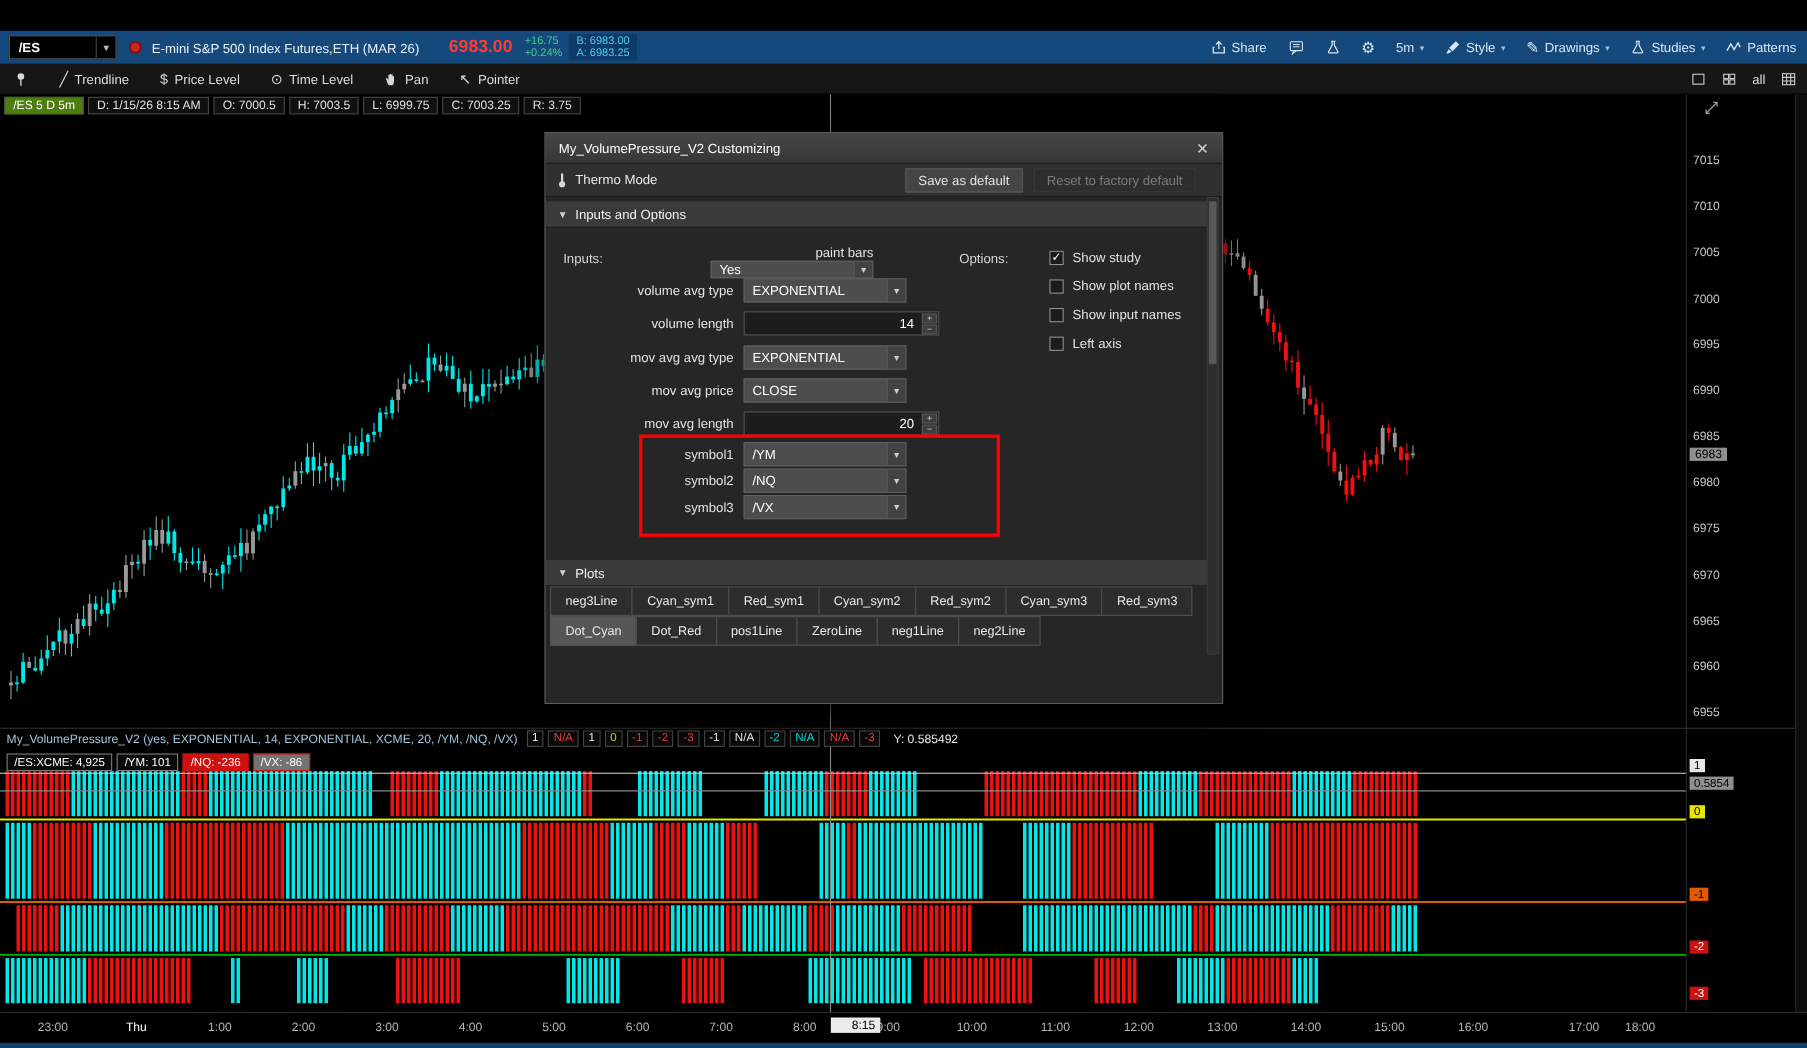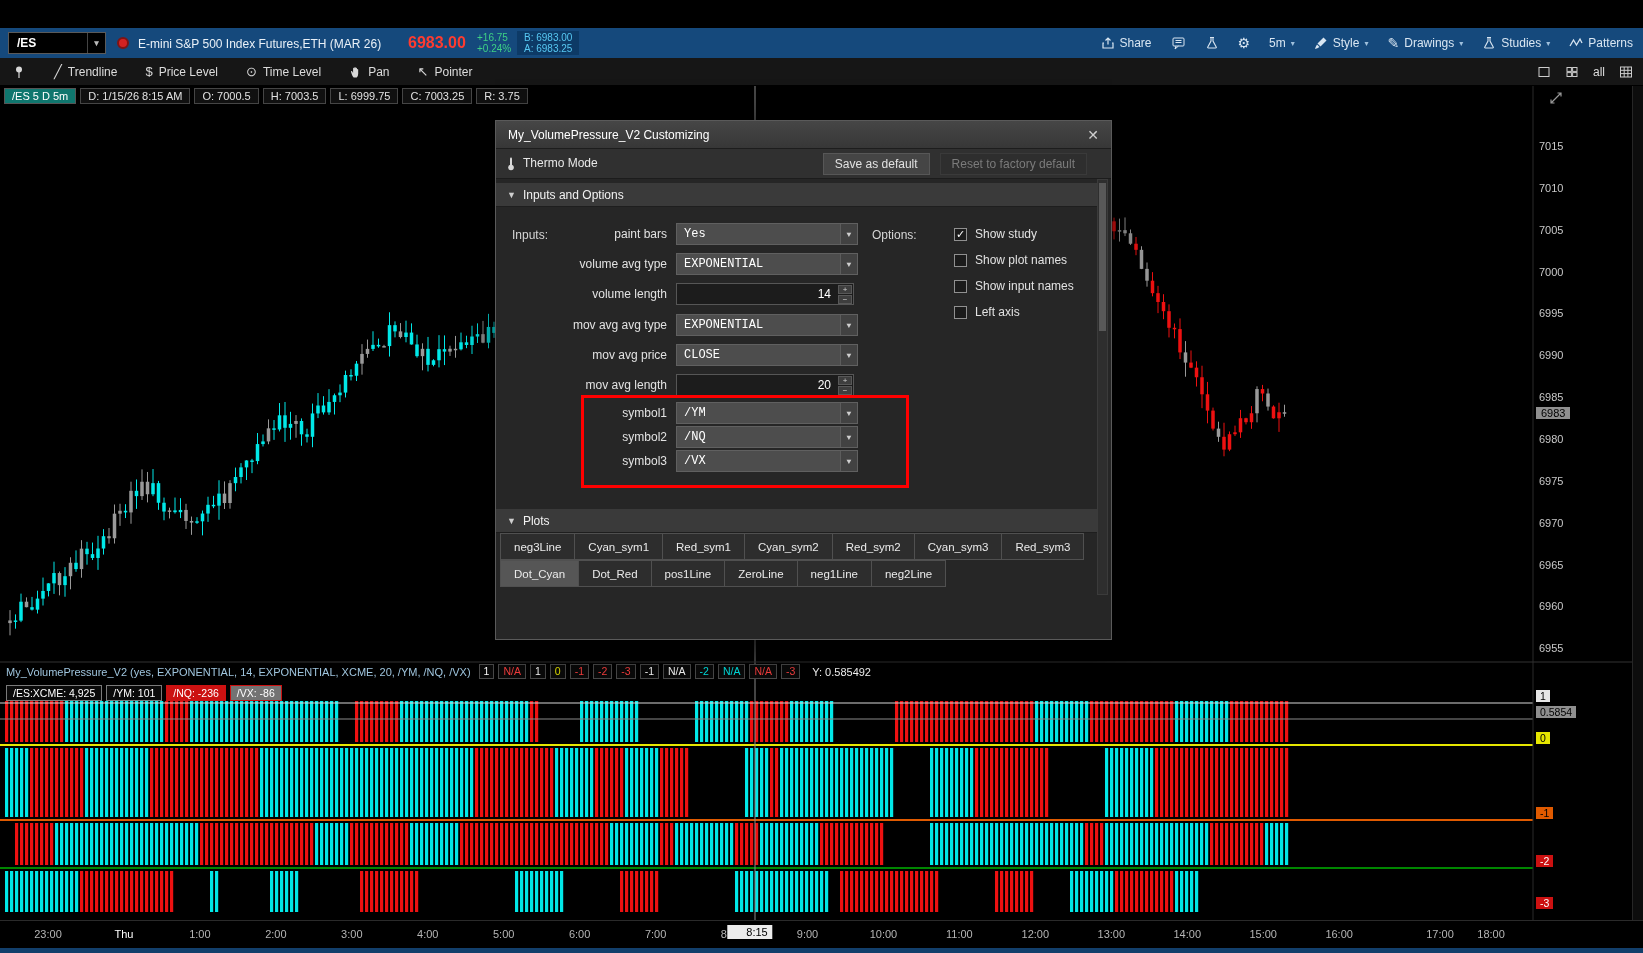--- a/index.html
+++ b/index.html
@@ -41,21 +41,21 @@
   
   #toolbar{position:absolute;left:0;top:58px;width:100%;height:28px;background:#161616;border-bottom:1px solid #000;
            display:flex;align-items:center;gap:28px;padding-left:12px;color:#dcdcdc;}
   .tb-item{display:flex;align-items:center;gap:6px;font-size:12px;}
   .tb-glyph{font-size:13px;color:#d8d8d8;}
   .tb-right{position:absolute;right:10px;top:0;height:28px;display:flex;align-items:center;gap:14px;color:#ddd;}
 
   
   #ohlcbar{position:absolute;left:4px;top:88px;display:flex;gap:4px;z-index:3;}
   .ohlc-chip{background:#101010;border:1px solid #454545;padding:1px 7px;font-size:11px;color:#e2e2e2;white-space:nowrap;}
-  .ohlc-chip.first{background:#0f766e;color:#fff;border-color:#555;}
+  .ohlc-chip.first{background:#4d7c0f;color:#fff;border-color:#555;}
 
   
   .ptick{position:absolute;left:1539px;color:#c8c8c8;font-size:11px;z-index:2;}
   .plast{position:absolute;left:1536px;background:#8f8f8f;color:#000;font-size:11px;padding:0 5px;z-index:2;}
   .stick{position:absolute;left:1536px;font-size:10.5px;padding:0 4px;z-index:2;}
   #time-axis{position:absolute;left:0;top:920px;width:1643px;height:28px;background:#000;
              border-top:1px solid #2a2a2a;z-index:2;}
   .tlabel{position:absolute;top:7px;font-size:11px;color:#b5b5b5;transform:translateX(-50%);}
   .tlabel.day{color:#fff;}
   .thl{position:absolute;top:4px;background:#ececec;color:#000;font-size:11px;padding:1px 5px;
@@ -83,22 +83,22 @@
   .thermo-btn{display:flex;align-items:flex-start;gap:7px;color:#e8e8e8;}
   .save-def{margin-left:auto;margin-right:10px;color:#e2e2e2;background:#454545;border:1px solid #575757;
             padding:3px 11px;}
   .reset-def{color:#7b7b7b;background:#2e2e2e;border:1px solid #3a3a3a;padding:3px 11px;margin-right:14px;}
   .dlg-section{position:absolute;left:0;width:602px;height:24px;background:#3a3a3a;display:flex;align-items:center;
                gap:7px;padding:0 11px;color:#f2f2f2;border-bottom:1px solid #1e1e1e;}
   .sec-arrow{font-size:9px;color:#cfcfcf;}
   .col-label{position:absolute;color:#d6d6d6;}
   .inp-row{position:absolute;left:14px;width:420px;height:22px;display:flex;align-items:center;}
   .inp-label{width:166px;text-align:right;padding-right:9px;color:#e2e2e2;}
-  .dd{position:relative;width:182px;height:22px;background:#4d4d4d;border:1px solid #606060;
-      display:flex;align-items:center;font-family:Liberation Mono, monospace;}
+  .dd{position:relative;width:148px;height:22px;background:#4d4d4d;border:1px solid #606060;
+      display:flex;align-items:center;}
   .dd-val{padding-left:7px;color:#fff;}
   .dd-btn{position:absolute;right:0;top:0;bottom:0;width:17px;background:#424242;border-left:1px solid #5c5c5c;
           display:flex;align-items:center;justify-content:center;color:#cfcfcf;font-size:8px;}
   .num{position:relative;width:178px;height:22px;background:#1c1c1c;border:1px solid #565656;}
   .num-val{position:absolute;right:22px;top:3px;color:#fff;}
   .steppers{position:absolute;right:1px;top:1px;bottom:1px;width:14px;display:flex;flex-direction:column;gap:1px;}
   .step{flex:1;background:#3e3e3e;border:1px solid #585858;font-size:8px;line-height:7px;color:#d0d0d0;
         display:flex;align-items:center;justify-content:center;}
   .opt-row{position:absolute;left:458px;height:16px;display:flex;align-items:center;gap:8px;}
   .cb{width:13px;height:13px;background:#1b1b1b;border:1px solid #909090;display:flex;align-items:center;
@@ -1424,21 +1424,21 @@
       <span class="tlabel" style="left: 807.5px;">9:00</span>
       <span class="tlabel" style="left: 883.45px;">10:00</span>
       <span class="tlabel" style="left: 959.4px;">11:00</span>
       <span class="tlabel" style="left: 1035.35px;">12:00</span>
       <span class="tlabel" style="left: 1111.3px;">13:00</span>
       <span class="tlabel" style="left: 1187.25px;">14:00</span>
       <span class="tlabel" style="left: 1263.2px;">15:00</span>
       <span class="tlabel" style="left: 1339.15px;">16:00</span>
       <span class="tlabel" style="left: 1440px;">17:00</span>
       <span class="tlabel" style="left: 1491.05px;">18:00</span>
-      <span class="thl" style="left: 750px; padding-left: 19px;">8:15</span>
+      <span class="thl" style="left: 778px; padding-left: 19px;">8:15</span>
     </div>
   <div id="bottom-strip"></div>
 
   <div id="dialog">
     <div class="dlg-title">
       <span>My_VolumePressure_V2 Customizing</span>
       <span class="dlg-x">✕</span>
     </div>
     <div class="dlg-thermo">
       <span class="thermo-btn">
@@ -1454,21 +1454,21 @@
 
     <div class="dlg-section" style="top:62px;">
       <span class="sec-arrow">▼</span>
       <span>Inputs and Options</span>
     </div>
 
     <span class="col-label" style="left:16px;top:107px;">Inputs:</span>
     <span class="col-label" style="left:376px;top:107px;">Options:</span>
 
     <div id="input-rows">
-        <div class="inp-row" style="top: 102px;">
+        <div class="inp-row" style="top: 102px; flex-direction: column;">
           <span class="inp-label">paint bars</span>
           <div class="dd">
             <span class="dd-val">Yes</span>
             <span class="dd-btn">▼</span>
           </div>
         </div>
         <div class="inp-row" style="top: 132px;">
           <span class="inp-label">volume avg type</span>
           <div class="dd">
             <span class="dd-val">EXPONENTIAL</span>

